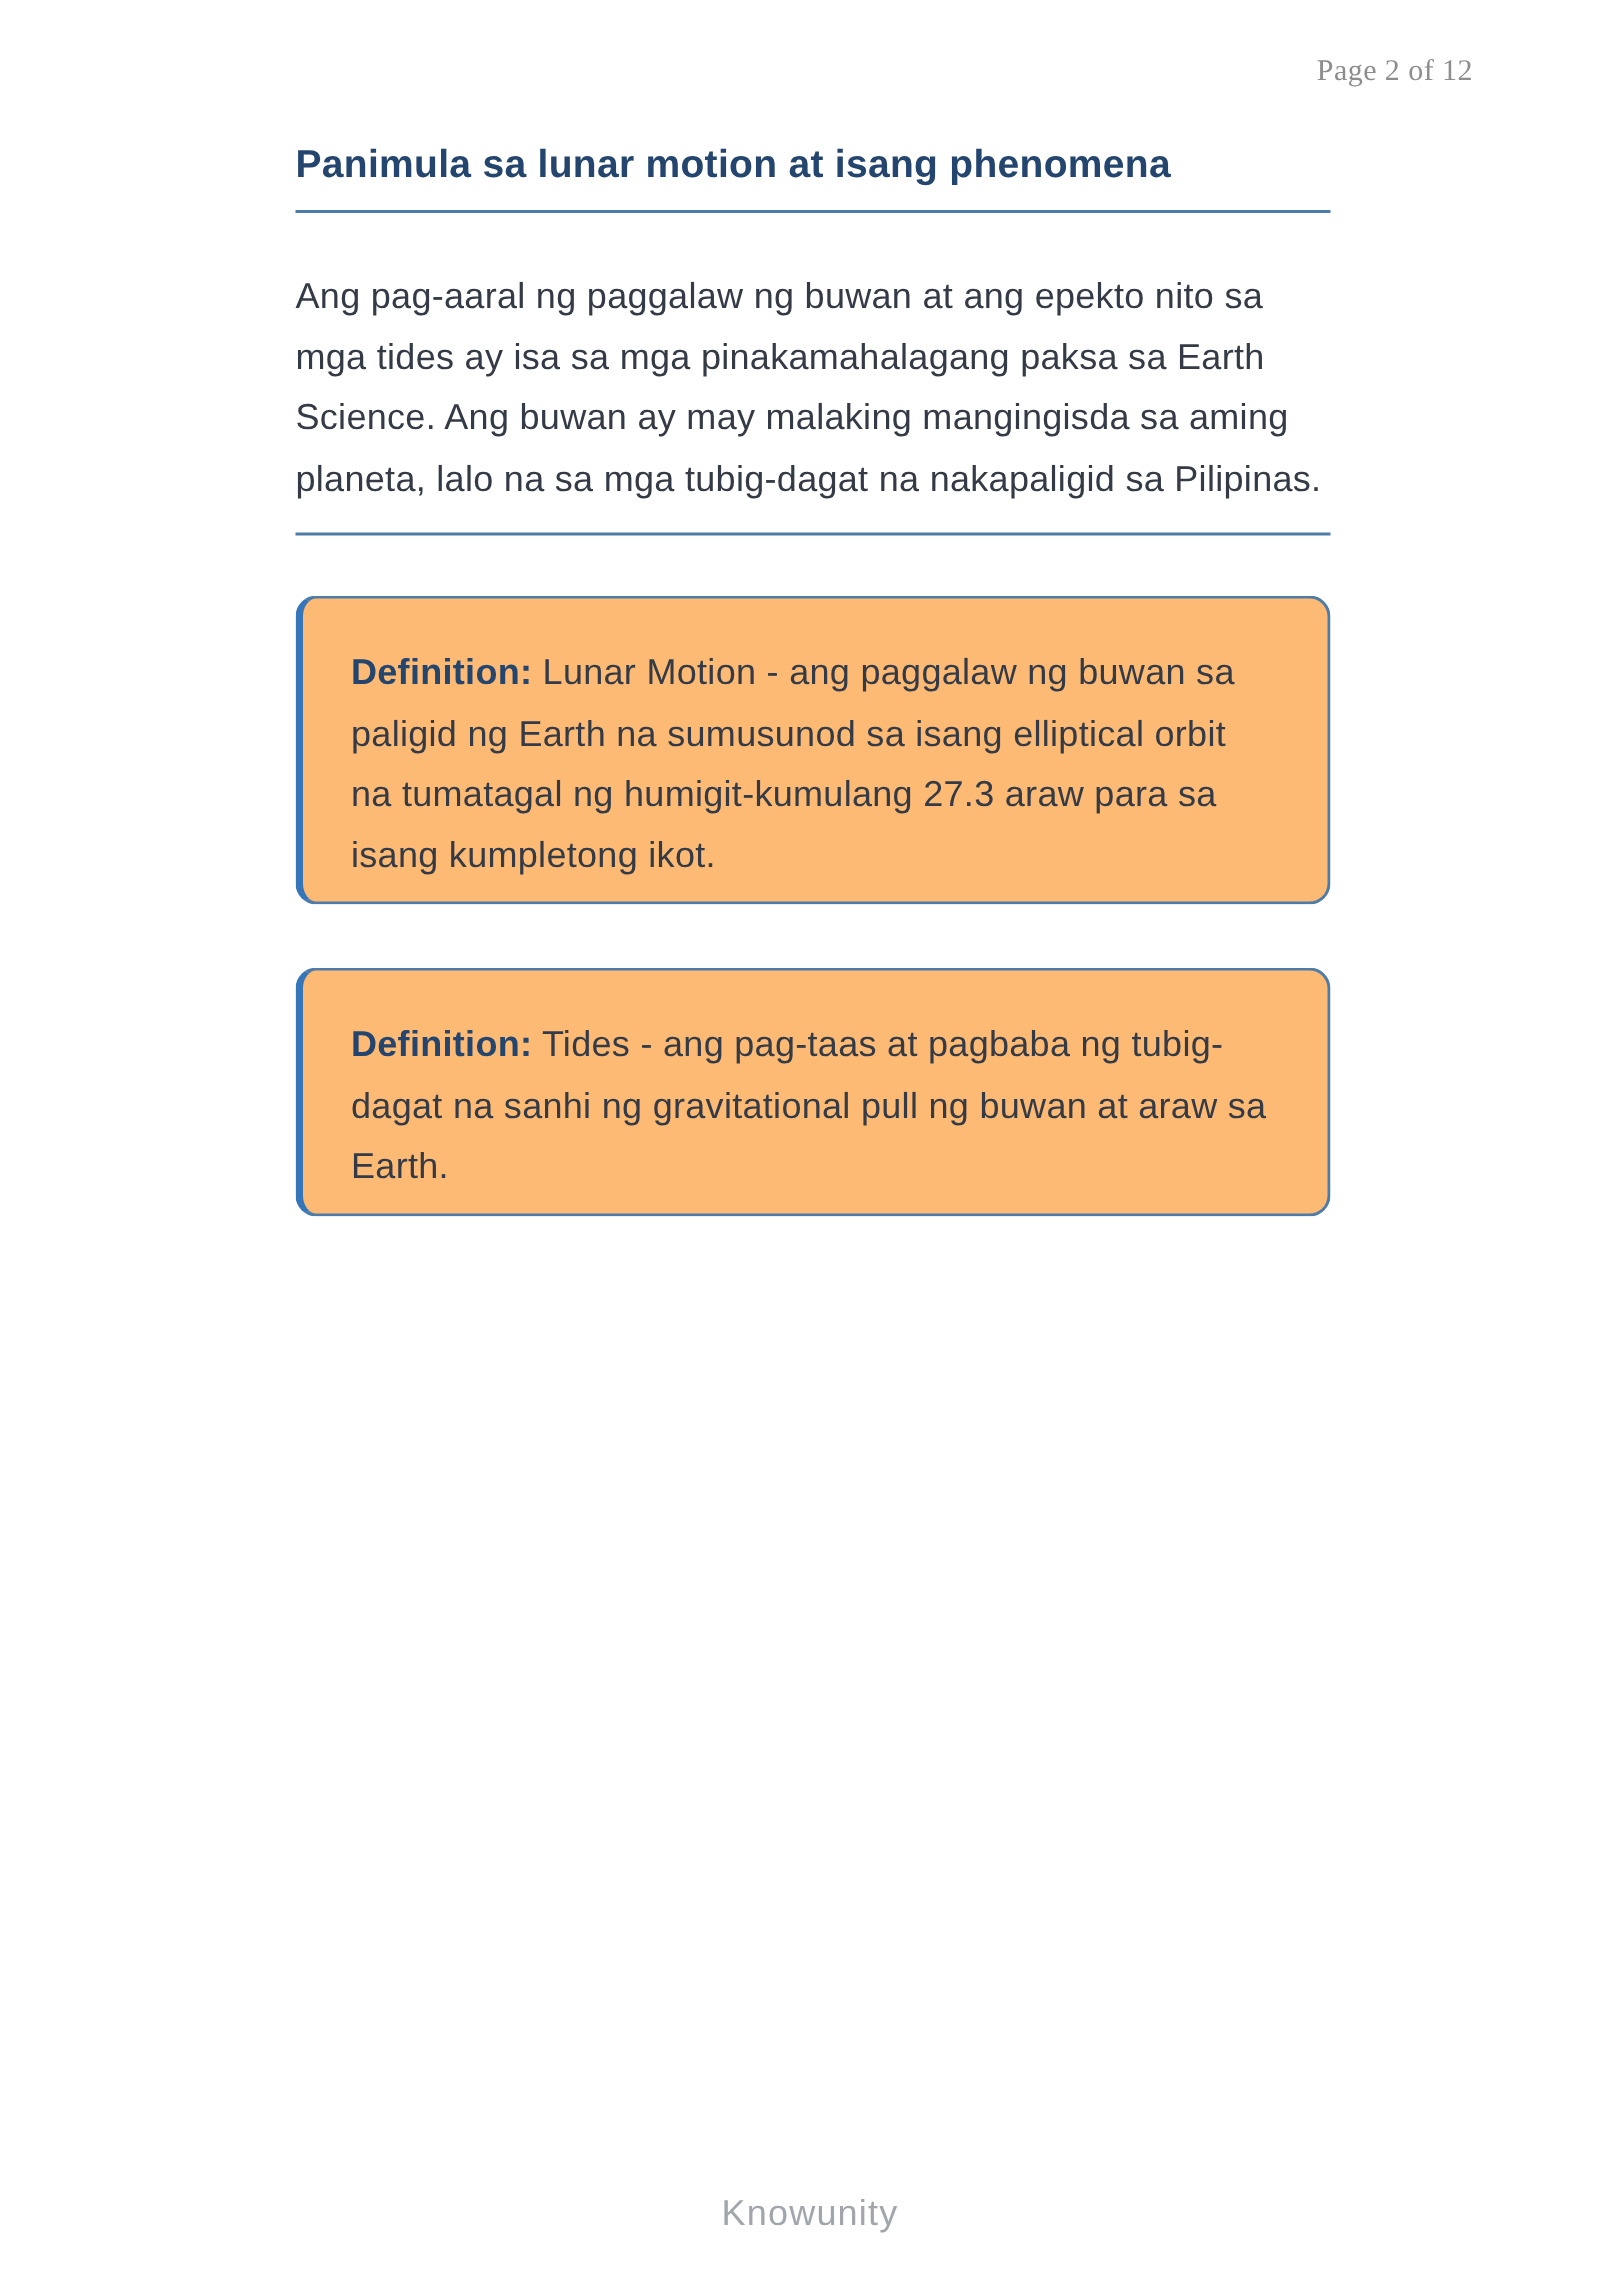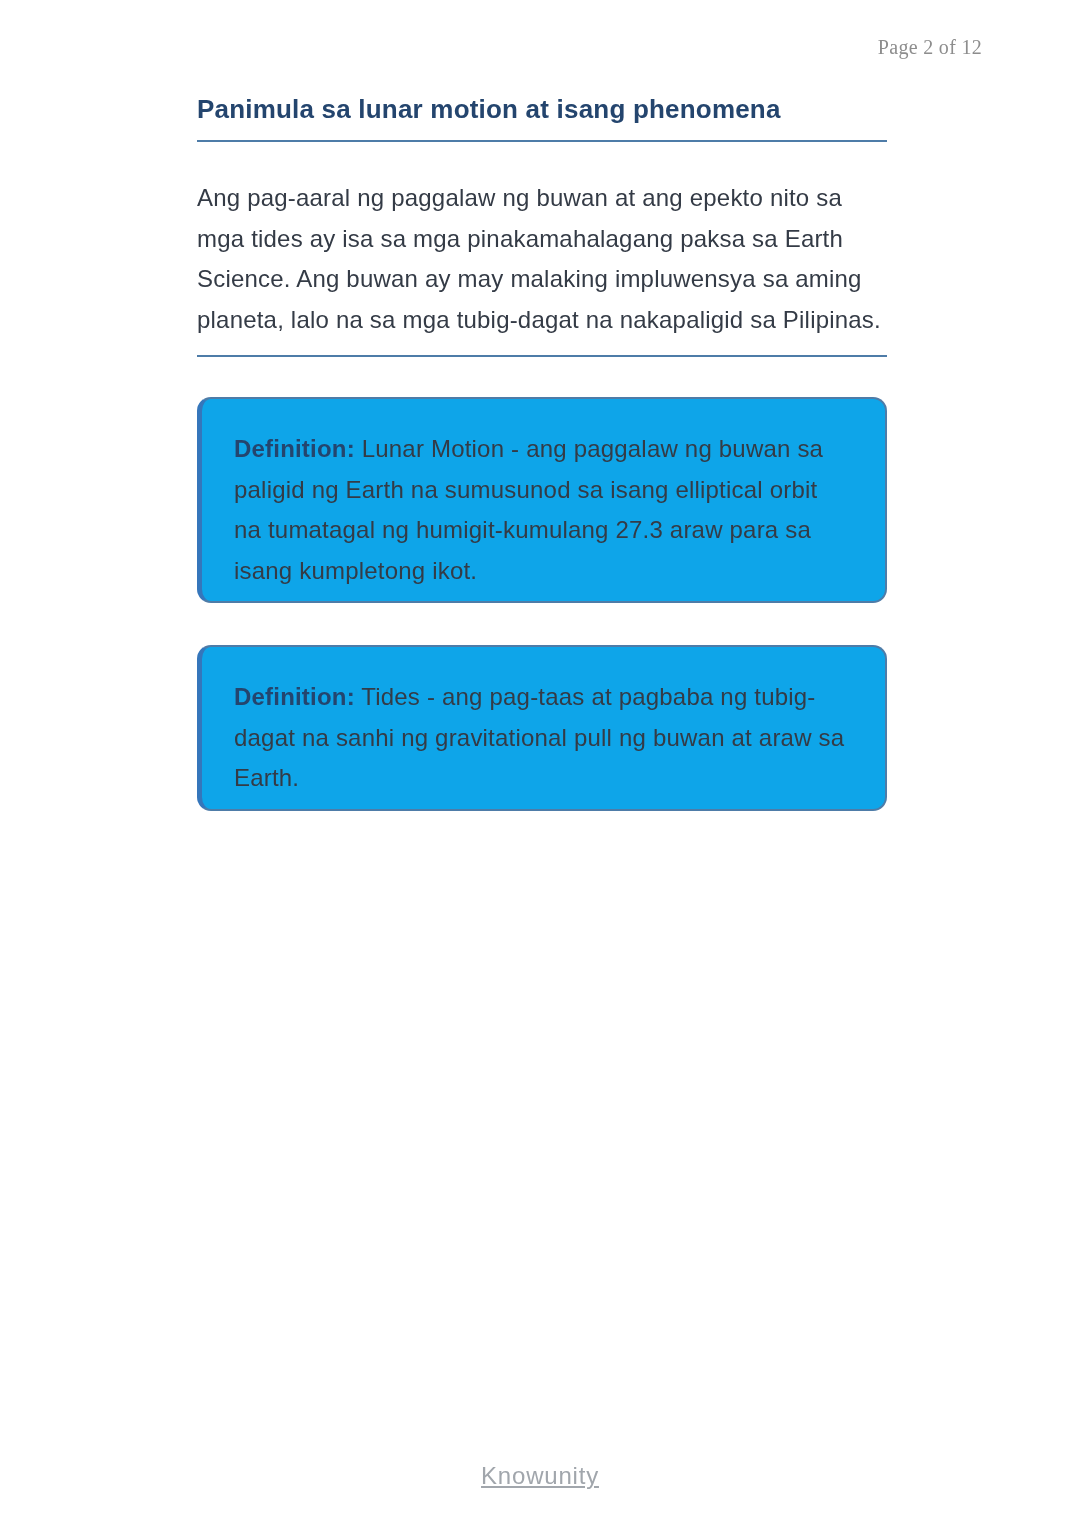--- a/index.html
+++ b/index.html
@@ -50,21 +50,21 @@
     color: var(--body-text, #343b46);
     letter-spacing: 0.2px;
   }
   .def-card {
     box-sizing: border-box;
     margin-top: 40px;
     border: 2px solid var(--card-border, #4e7ca8);
     border-left: 5px solid var(--card-accent, #3576bb);
     border-radius: 14px;
     padding: 30px 34px 10px 32px;
-    background: #0ea5e9;
+    background: #fdba74;
   }
   #def-card-2 { margin-top: 42px; }
   .def-text {
     margin: 0;
     font-size: 24px;
     line-height: 40.5px;
     color: var(--body-text, #343b46);
     letter-spacing: 0.2px;
   }
   .def-label {
@@ -72,36 +72,35 @@
     color: var(--heading, #24456e);
   }
   .footer-brand {
     position: absolute;
     top: 1462px; left: 0;
     width: 100%;
     text-align: center;
     font-size: 24px;
     color: var(--footer-gray, #a1a6ac);
     letter-spacing: 0.8px;
-    text-decoration: underline;
   }
 </style>
 </head>
 <body>
 
 <div class="page">
 
   <div class="page-label">Page 2 of 12</div>
 
   <main class="content">
 
     <section id="section-intro">
       <h1 class="section-heading">Panimula sa lunar motion at isang phenomena</h1>
       <div class="heading-rule"></div>
-      <p class="body-paragraph">Ang pag-aaral ng paggalaw ng buwan at ang epekto nito sa mga tides ay isa sa mga pinakamahalagang paksa sa Earth Science. Ang buwan ay may malaking impluwensya sa aming planeta, lalo na sa mga tubig-dagat na nakapaligid sa Pilipinas.</p>
+      <p class="body-paragraph">Ang pag-aaral ng paggalaw ng buwan at ang epekto nito sa mga tides ay isa sa mga pinakamahalagang paksa sa Earth Science. Ang buwan ay may malaking mangingisda sa aming planeta, lalo na sa mga tubig-dagat na nakapaligid sa Pilipinas.</p>
     </section>
 
     <section id="section-importance">
       <div class="heading-rule"></div>
     </section>
 
     <div class="def-card" id="def-card-1">
       <p class="def-text"><span class="def-label">Definition:</span><span> Lunar Motion - ang paggalaw ng buwan sa paligid ng Earth na sumusunod sa isang elliptical orbit na tumatagal ng humigit-kumulang 27.3 araw para sa isang kumpletong ikot.</span></p>
     </div>
 

